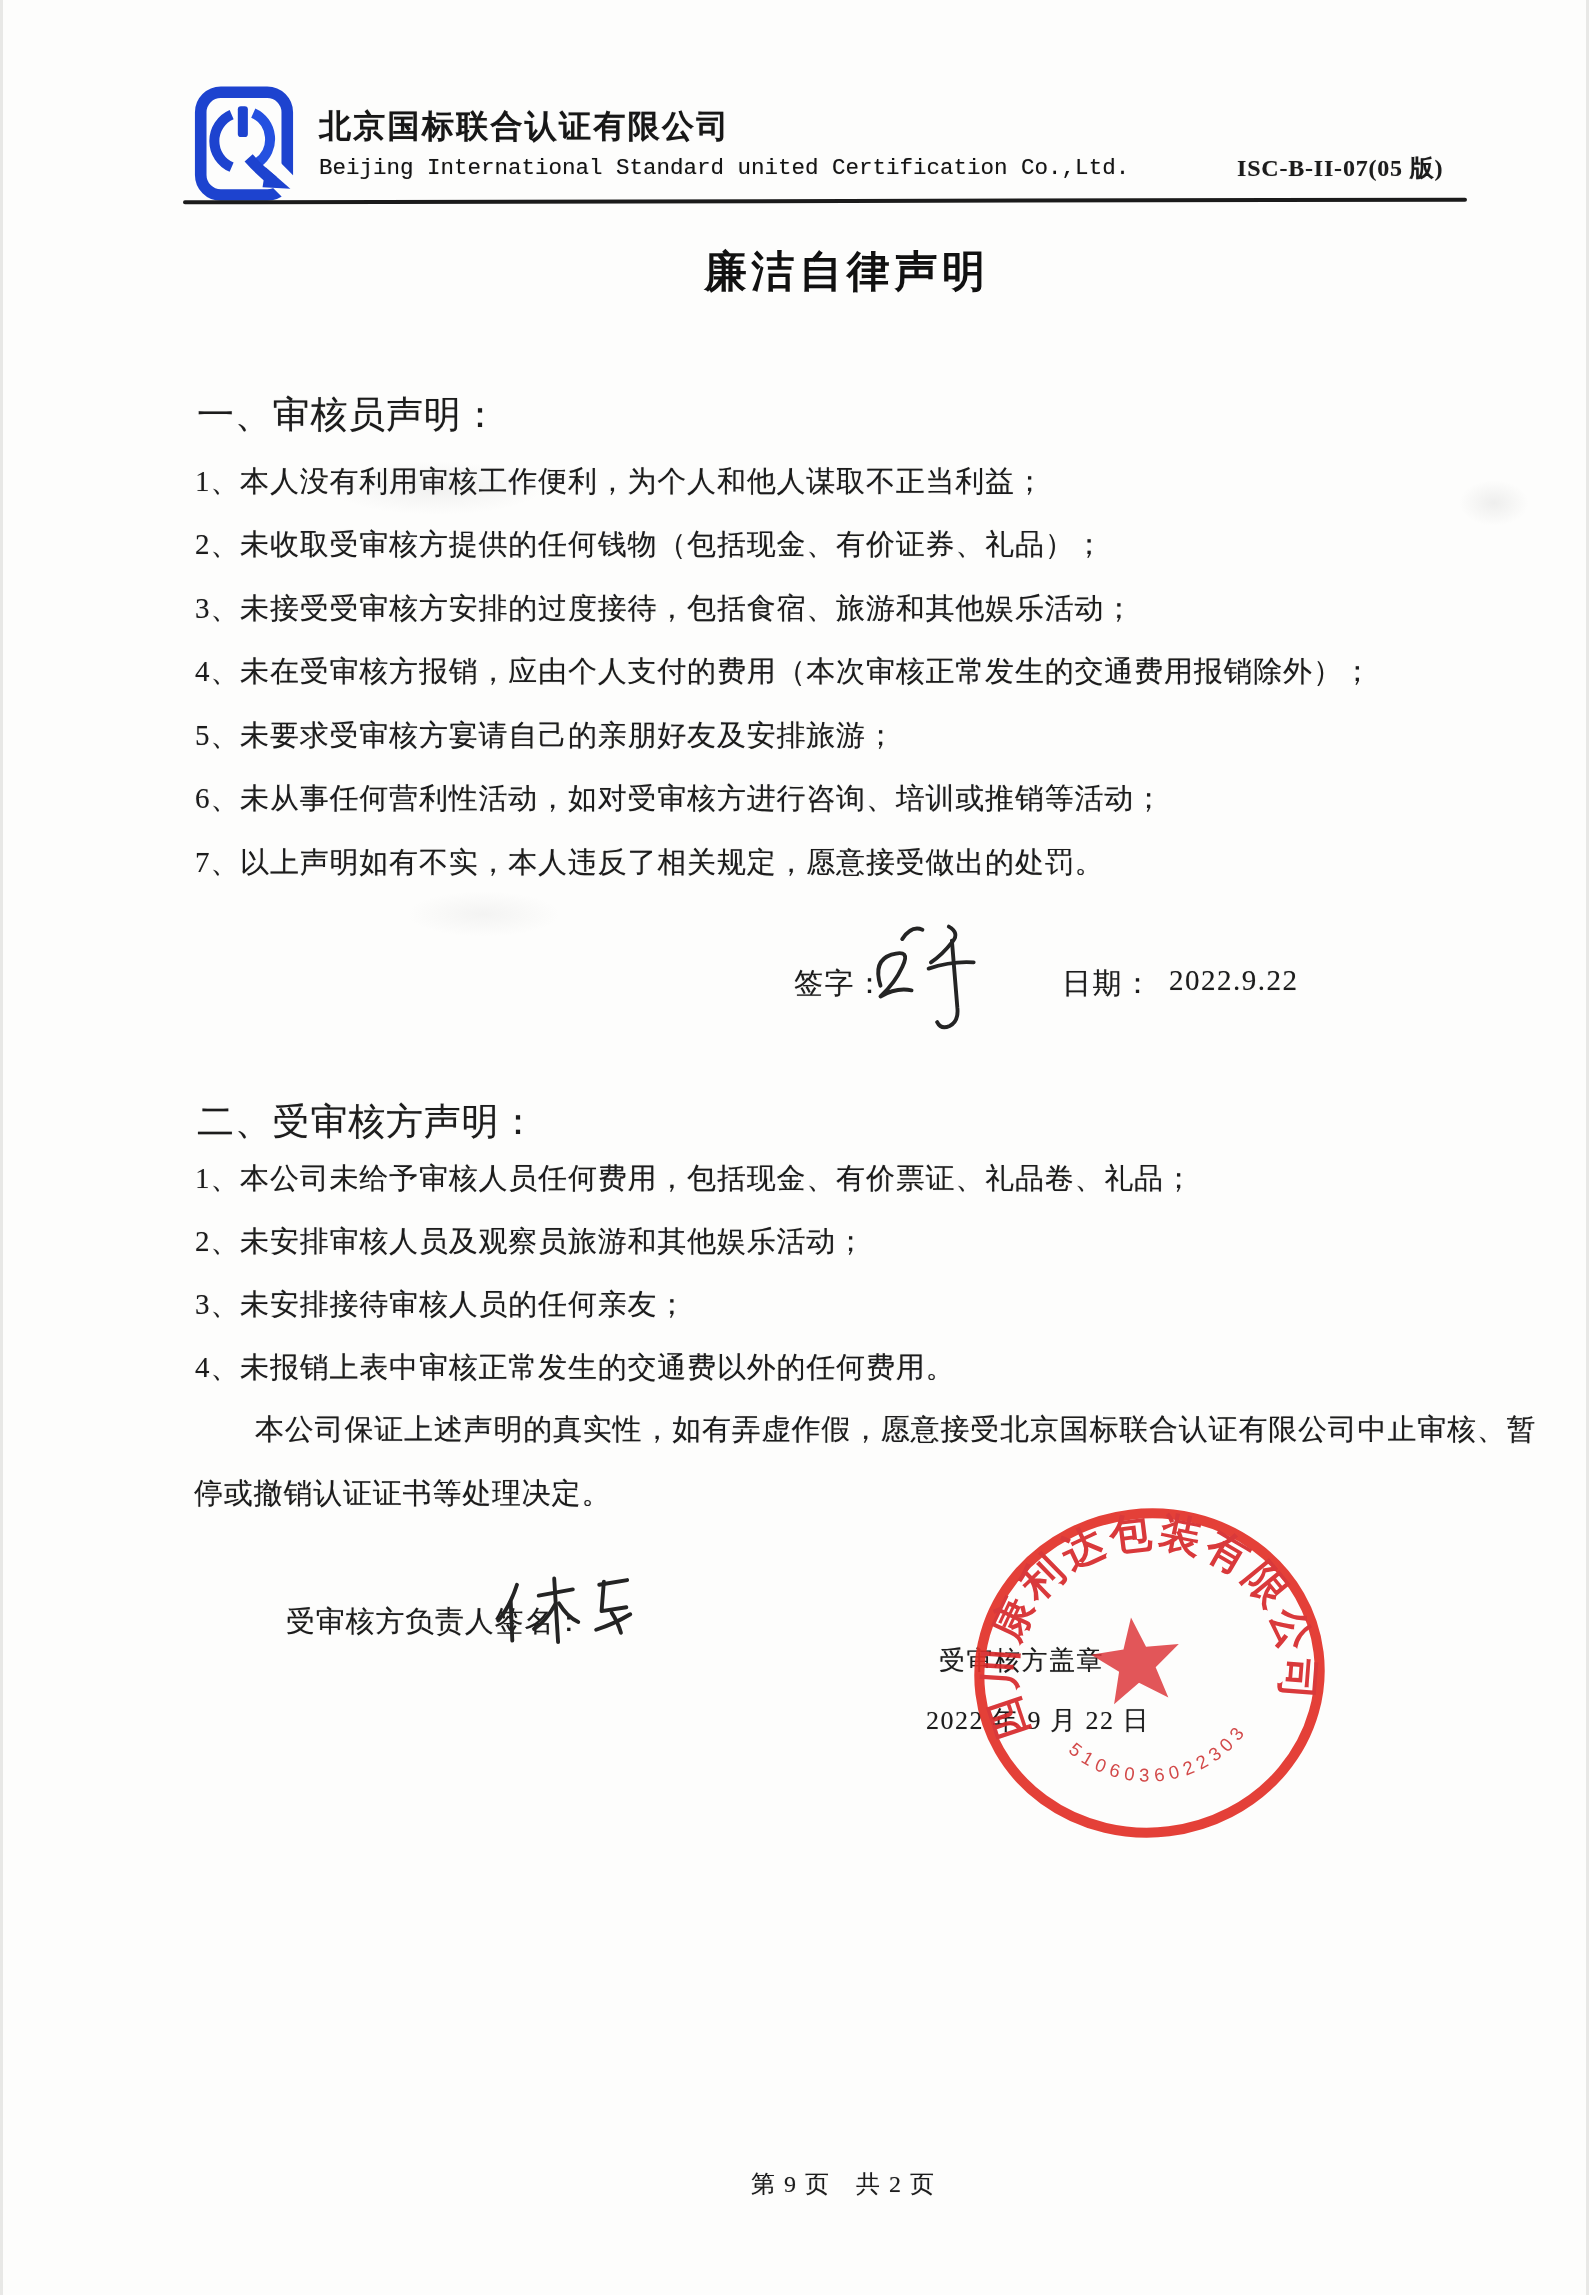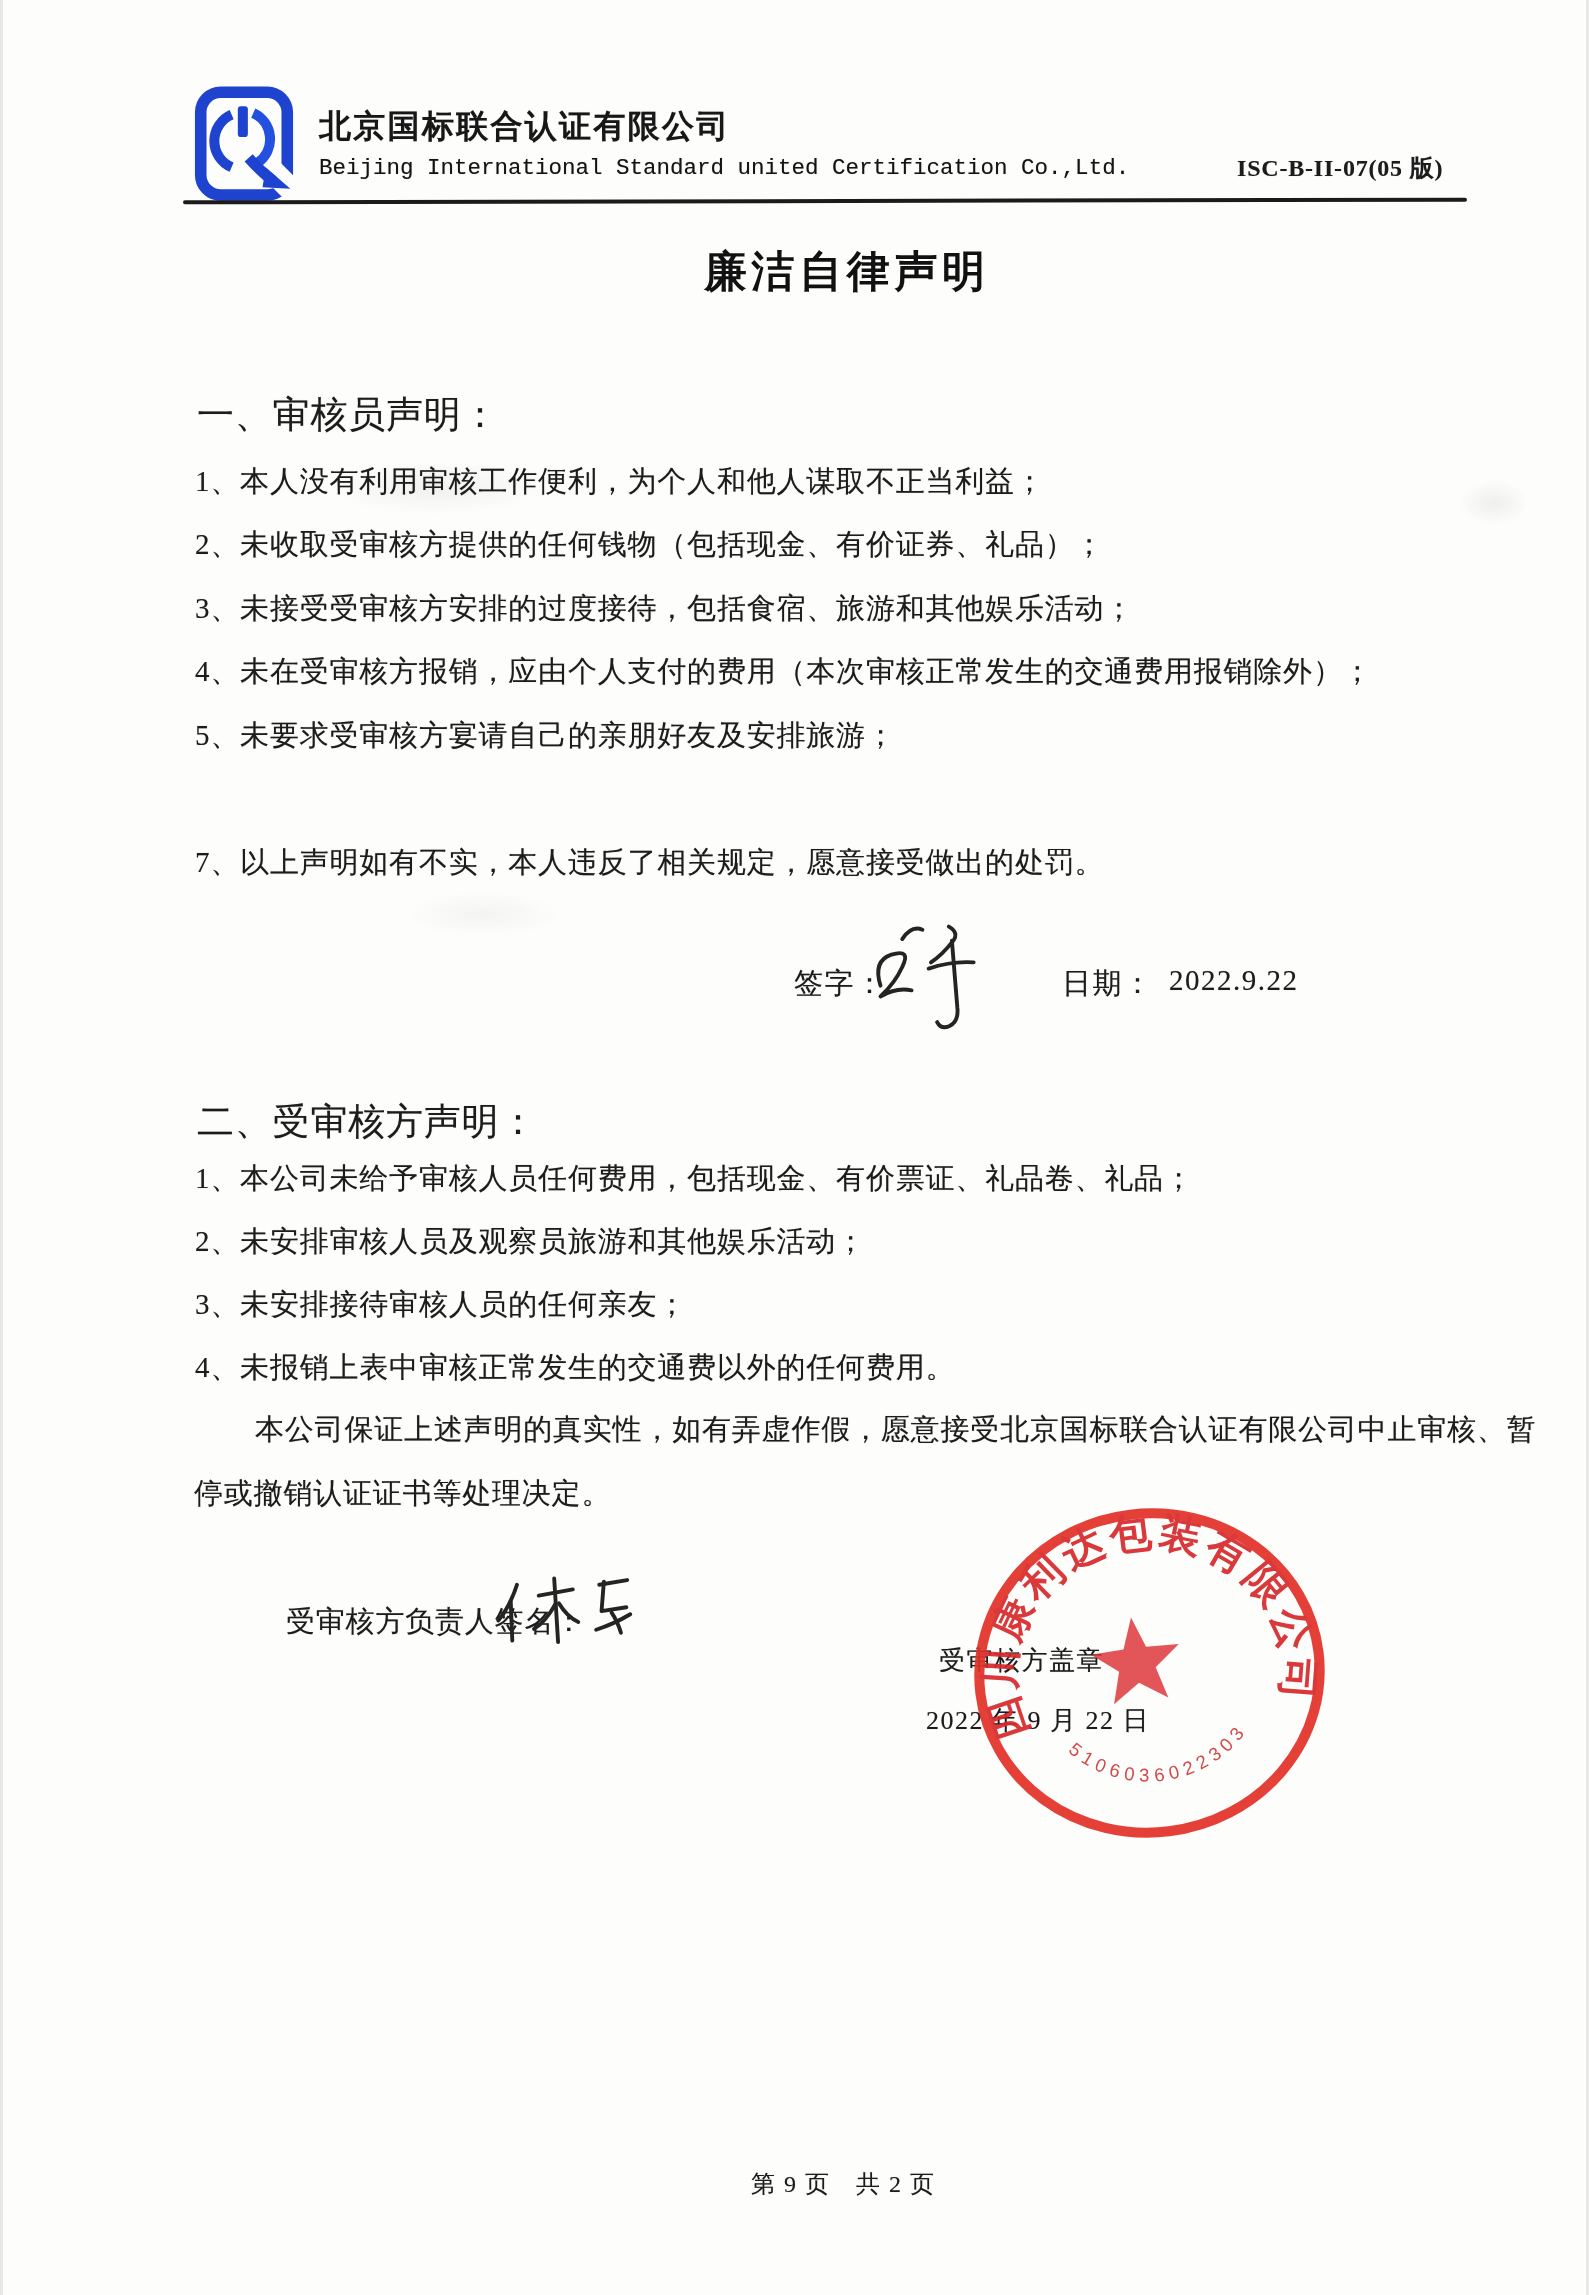--- a/index.html
+++ b/index.html
@@ -73,20 +73,21 @@
 
   <div class="abs doc-title">廉洁自律声明</div>
 
   <div class="abs sec-heading ink" style="left:194px;top:390px;">一、审核员声明：</div>
 
   <div class="abs body-line ink" style="left:192px;top:462px;">1、本人没有利用审核工作便利，为个人和他人谋取不正当利益；</div>
   <div class="abs body-line ink" style="left:192px;top:525px;">2、未收取受审核方提供的任何钱物（包括现金、有价证券、礼品）；</div>
   <div class="abs body-line ink" style="left:192px;top:589px;">3、未接受受审核方安排的过度接待，包括食宿、旅游和其他娱乐活动；</div>
   <div class="abs body-line ink" style="left:192px;top:652px;">4、未在受审核方报销，应由个人支付的费用（本次审核正常发生的交通费用报销除外）；</div>
   <div class="abs body-line ink" style="left:192px;top:716px;">5、未要求受审核方宴请自己的亲朋好友及安排旅游；</div>
+  <div class="abs body-line ink" style="left:192px;top:779px;">6、未从事任何营利性活动，如对受审核方进行咨询、培训或推销等活动；</div>
   <div class="abs body-line ink" style="left:192px;top:843px;">7、以上声明如有不实，本人违反了相关规定，愿意接受做出的处罚。</div>
 
   <div class="abs sig-row-label ink" style="left:791px;top:964px;">签字：</div>
 
   <svg class="abs sig-svg" style="left:848px;top:908px;" width="163" height="132" viewBox="0 0 210 170">
     <g fill="none" stroke="#242424" stroke-width="5" stroke-linecap="round" stroke-linejoin="round">
       <path d="M66,40 q12,-18 26,-12"></path>
       <path d="M38,100 q-10,-32 14,-40 q26,-8 14,16 q-9,20 -28,38 q20,-12 40,-8"></path>
       <path d="M126,24 q14,8 5,19 q-14,18 -28,27"></path>
       <path d="M100,78 q30,-10 58,-8"></path>

